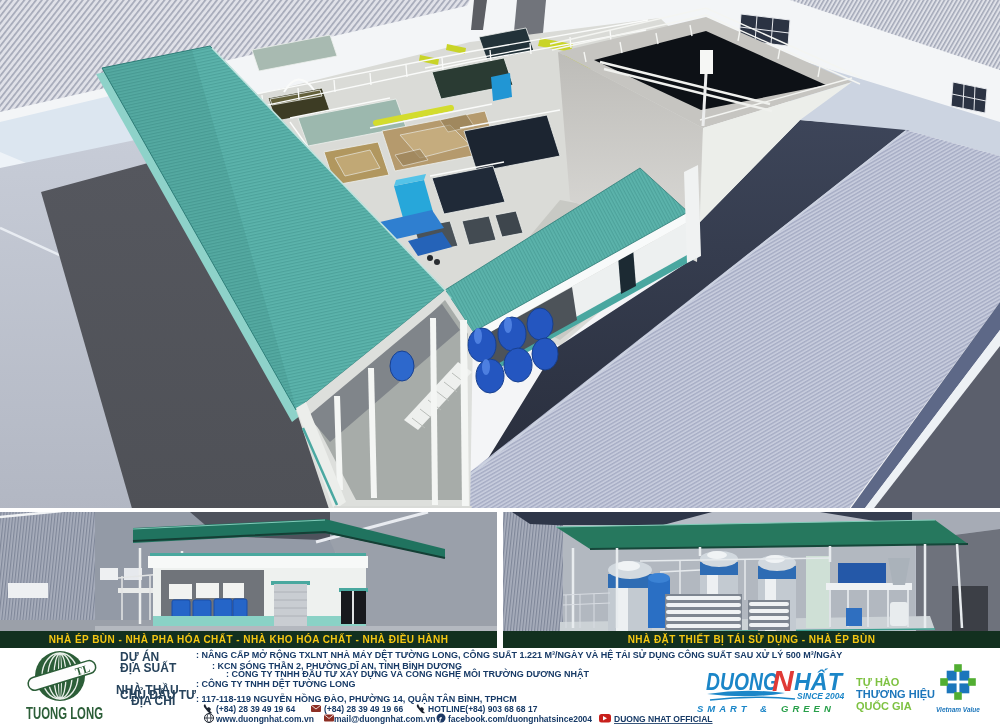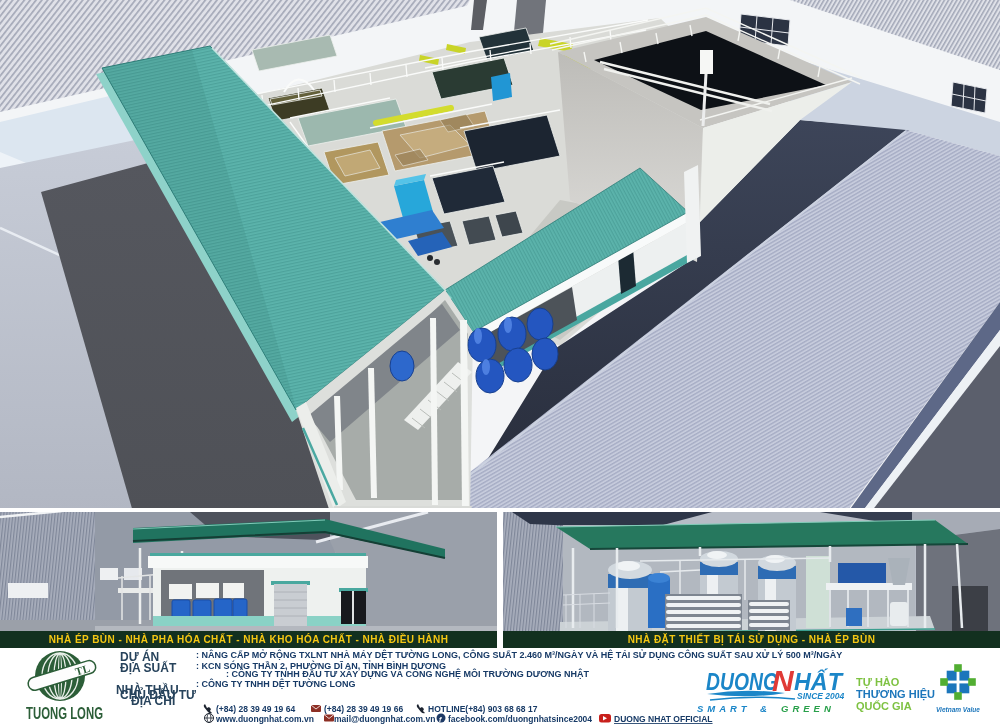--- a/index.html
+++ b/index.html
@@ -479,18 +479,19 @@
     <text x="439" y="721.5" font-size="7" font-weight="bold" fill="#fff" font-style="italic">f</text>
     <rect x="599" y="714" width="12" height="8.5" rx="2.5" fill="#c8201c"></rect>
     <path d="M603,716 l4,2.2 -4,2.2 z" fill="#fff"></path>
   </g>
 </svg>
 <div class="lbl" style="left:120px;top:2px;">DỰ ÁN</div>
 <div class="lbl" style="left:120px;top:13px;">ĐỊA SUẤT</div>
 <div class="lbl" style="left:120px;top:40px;">CHỦ ĐẦU TƯ</div>
 <div class="lbl" style="left:104px;top:35px;padding-left:12px;">NHÀ THẦU</div>
 <div class="lbl" style="left:120px;top:46px;margin-left:11px;">ĐỊA CHỈ</div>
-<div class="val" style="left:196px;top:2px;">: NÂNG CẤP MỞ RỘNG TXLNT NHÀ MÁY DỆT TƯỜNG LONG, CÔNG SUẤT 2.460 M³/NGÀY VÀ HỆ TÁI SỬ DỤNG CÔNG SUẤT SAU XỬ LÝ 500 M³/NGÀY</div>
-<div class="val" style="left:196px;top:13px;">: KCN SÓNG THẦN 2, PHƯỜNG DĨ AN, TỈNH BÌNH DƯƠNG</div>
+<div class="val" style="left:196px;top:2px;">: NÂNG CẤP MỞ RỘNG TXLNT NHÀ MÁY DỆT TƯỜNG LONG, CÔNG SUẤT 1.221 M³/NGÀY VÀ HỆ TÁI SỬ DỤNG CÔNG SUẤT SAU XỬ LÝ 500 M³/NGÀY</div>
+<div class="val" style="left:212px;top:13px;">: KCN SÓNG THẦN 2, PHƯỜNG DĨ AN, TỈNH BÌNH DƯƠNG</div>
 <div class="val" style="left:196px;top:24px;margin-top:7px;">: CÔNG TY TNHH DỆT TƯỜNG LONG</div>
 <div class="val" style="left:196px;top:21px;margin-left:30px;">: CÔNG TY TNHH ĐẦU TƯ XÂY DỰNG VÀ CÔNG NGHỆ MÔI TRƯỜNG DƯƠNG NHẬT</div>
+<div class="val" style="left:196px;top:46px;">: 117-118-119 NGUYỄN HỒNG ĐÀO, PHƯỜNG 14, QUẬN TÂN BÌNH, TPHCM</div>
 </div>
 </div>
 
 </body></html>

